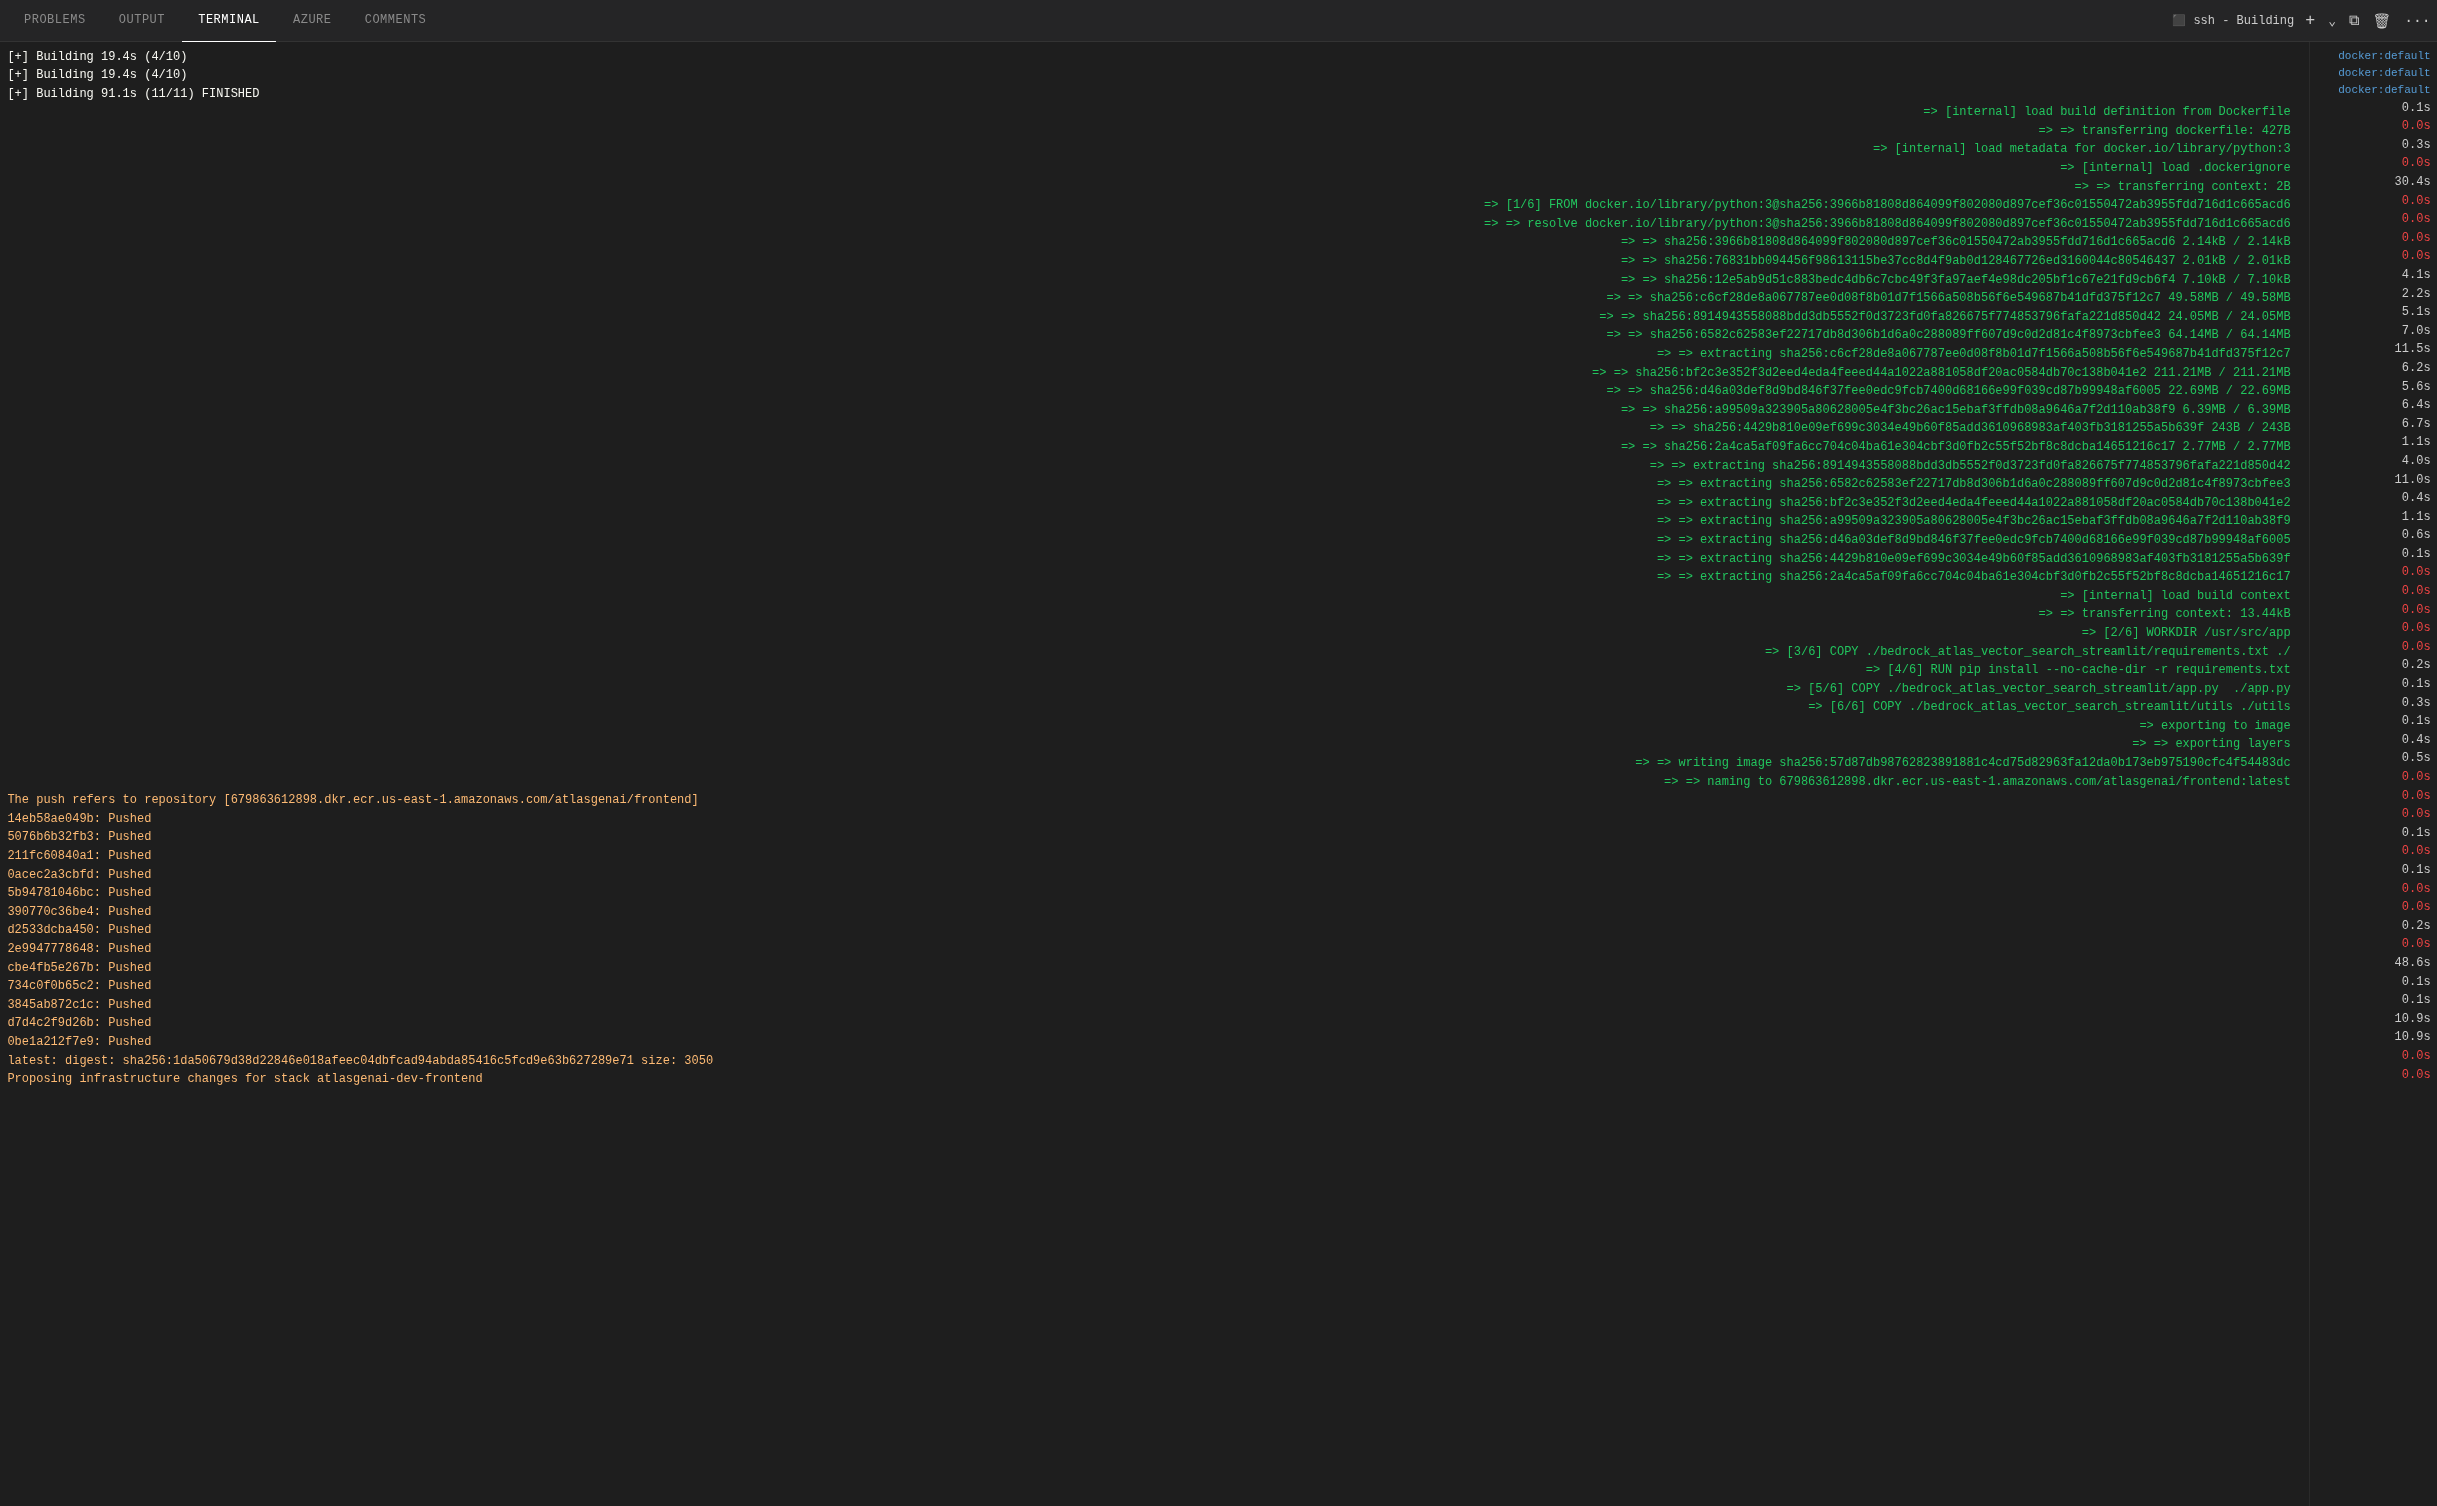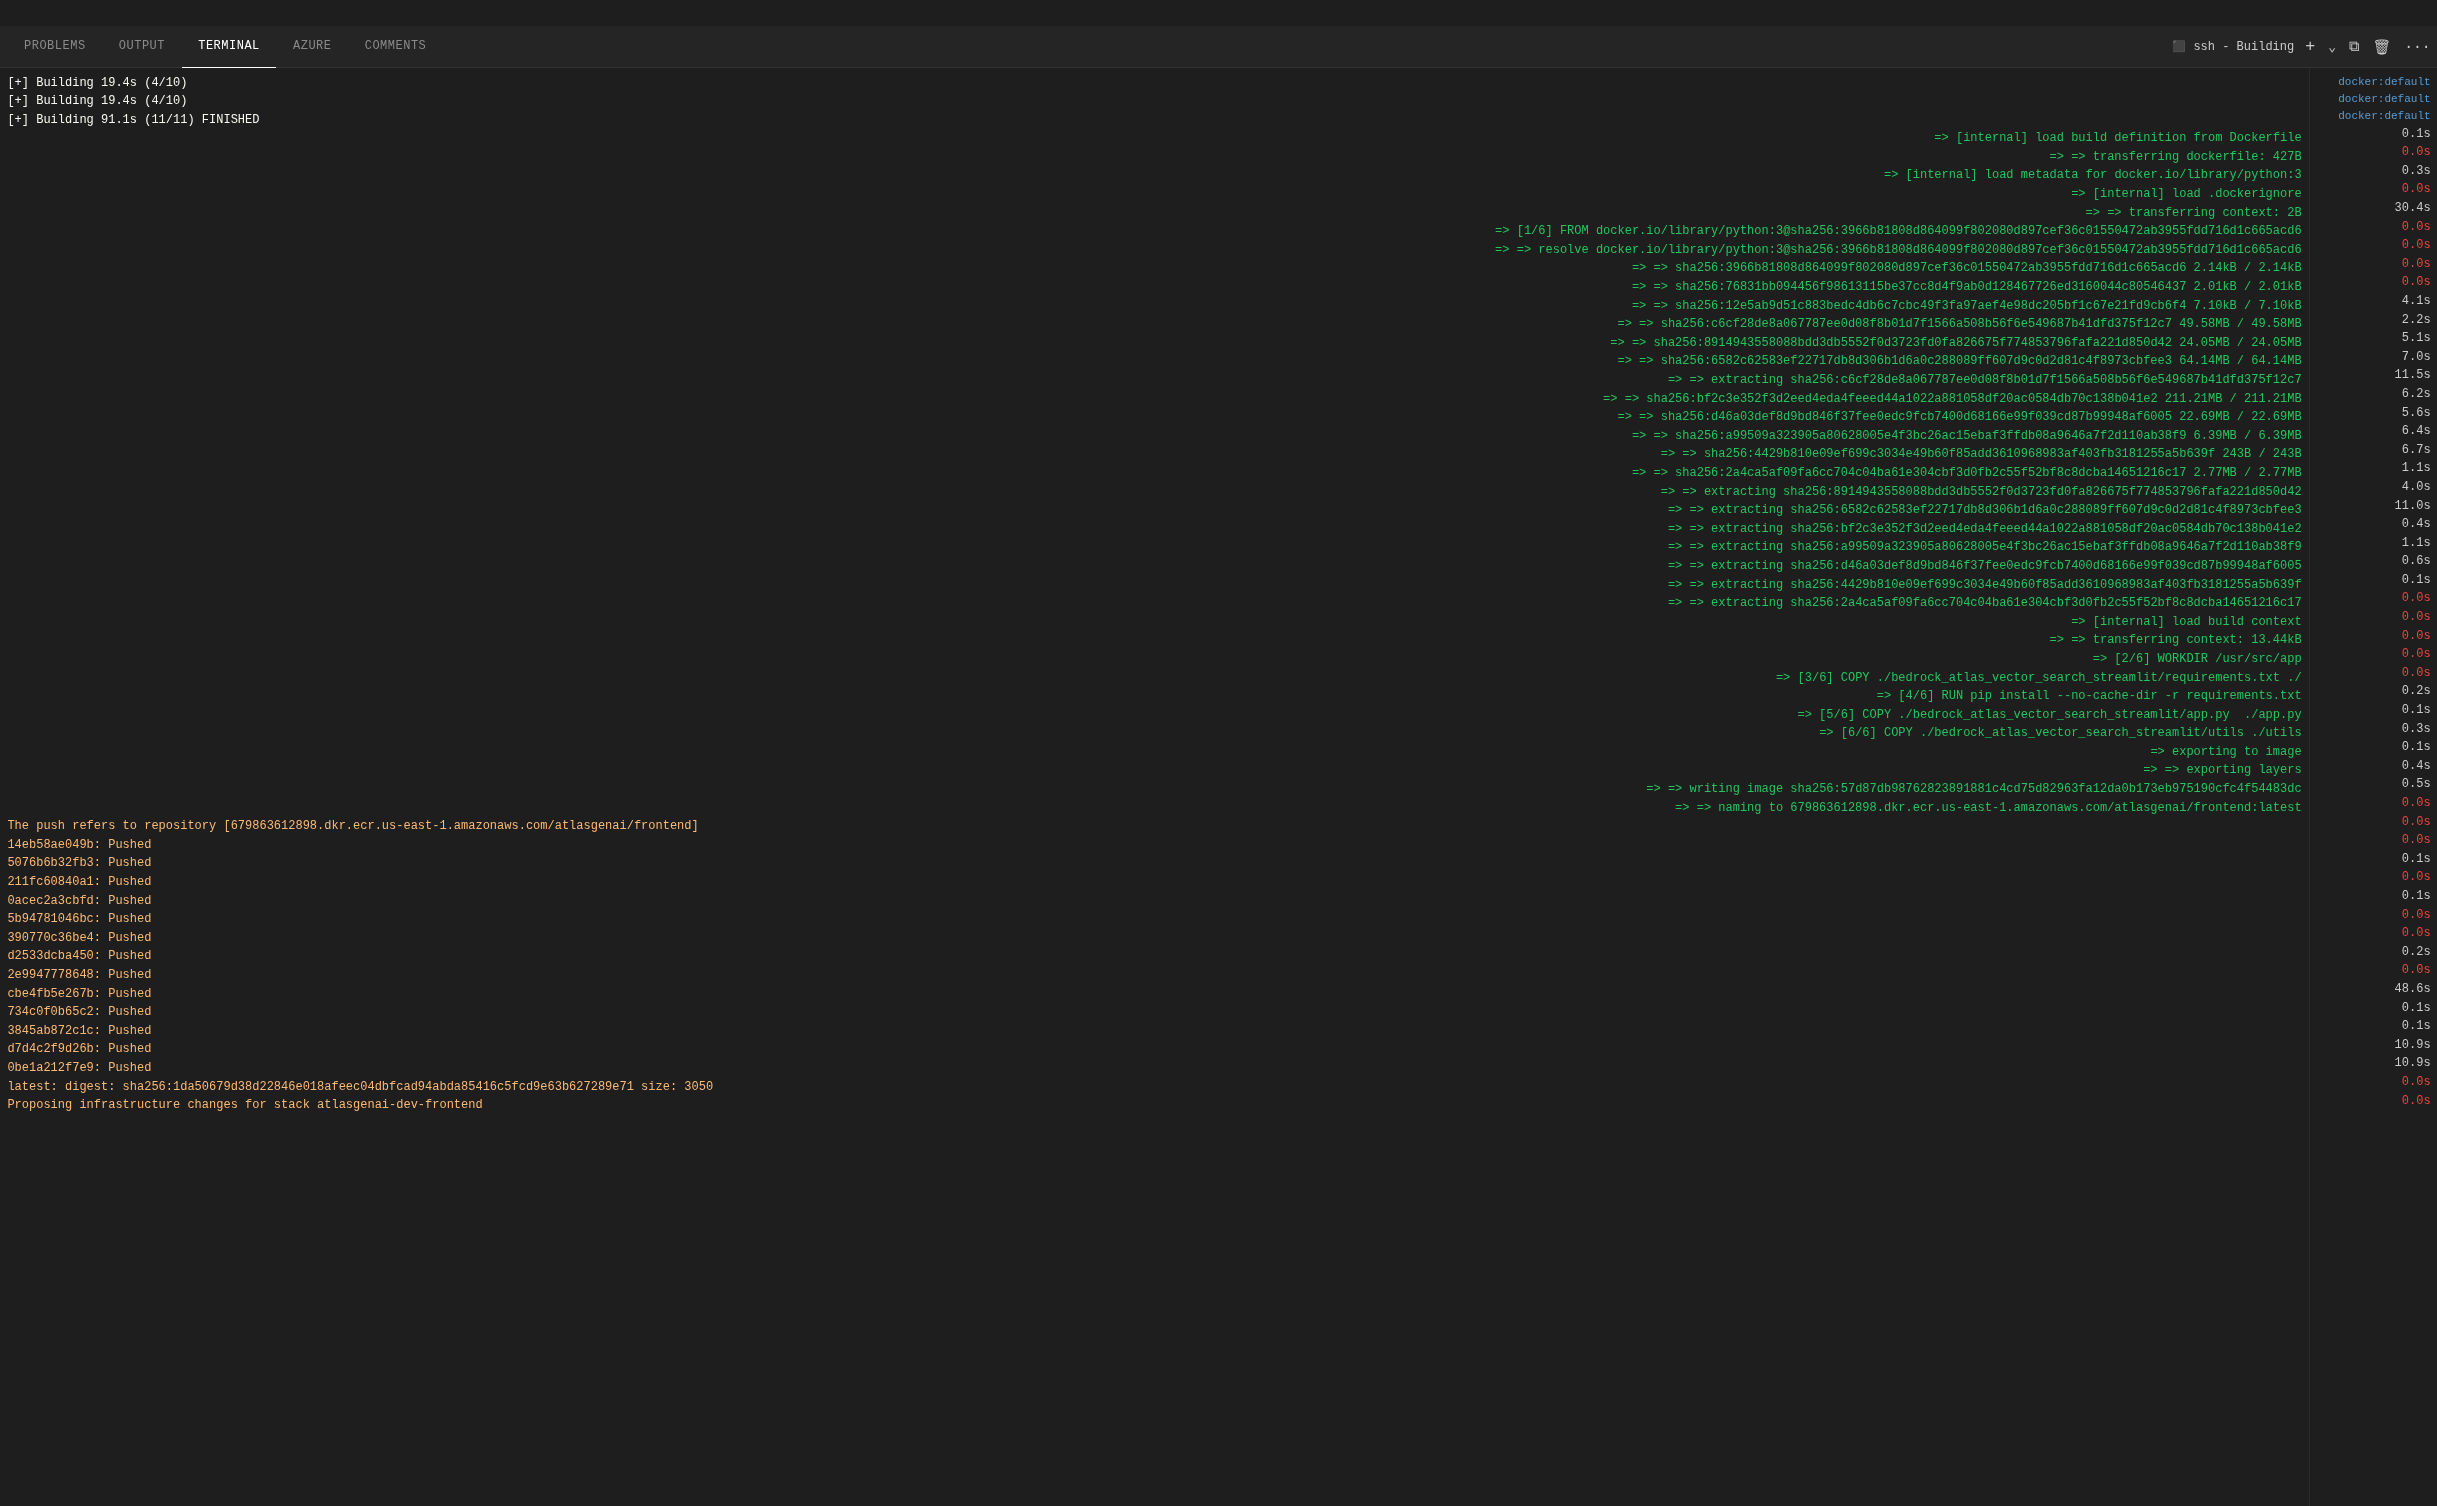--- a/index.html
+++ b/index.html
@@ -13,21 +13,20 @@
       overflow: hidden;
     }
     .tab-bar {
       display: flex;
       align-items: center;
       background: #252526;
       height: 42px;
       border-bottom: 0.9px solid #333;
       padding: 0 7.4px;
       position: relative;
-      margin-top: 26px;
     }
     .tab {
       display: flex;
       align-items: center;
       height: 42px;
       padding: 0 16.6px;
       font-size: 12px;
       color: #8a8a8a;
       cursor: pointer;
       text-transform: uppercase;
@@ -56,20 +55,21 @@
       display: flex;
       align-items: center;
       gap: 13px;
       font-size: 14.7px;
       color: #cccccc;
     }
     .terminal-content {
       display: flex;
       height: calc(1507px - 42px);
       overflow: hidden;
+      gap: 11px;
     }
     .terminal-main {
       flex: 1;
       background: #1e1e1e;
       padding: 5.5px 7.4px;
       overflow-y: auto;
       font-size: 12px;
       line-height: 1.5;
       white-space: pre;
     }

